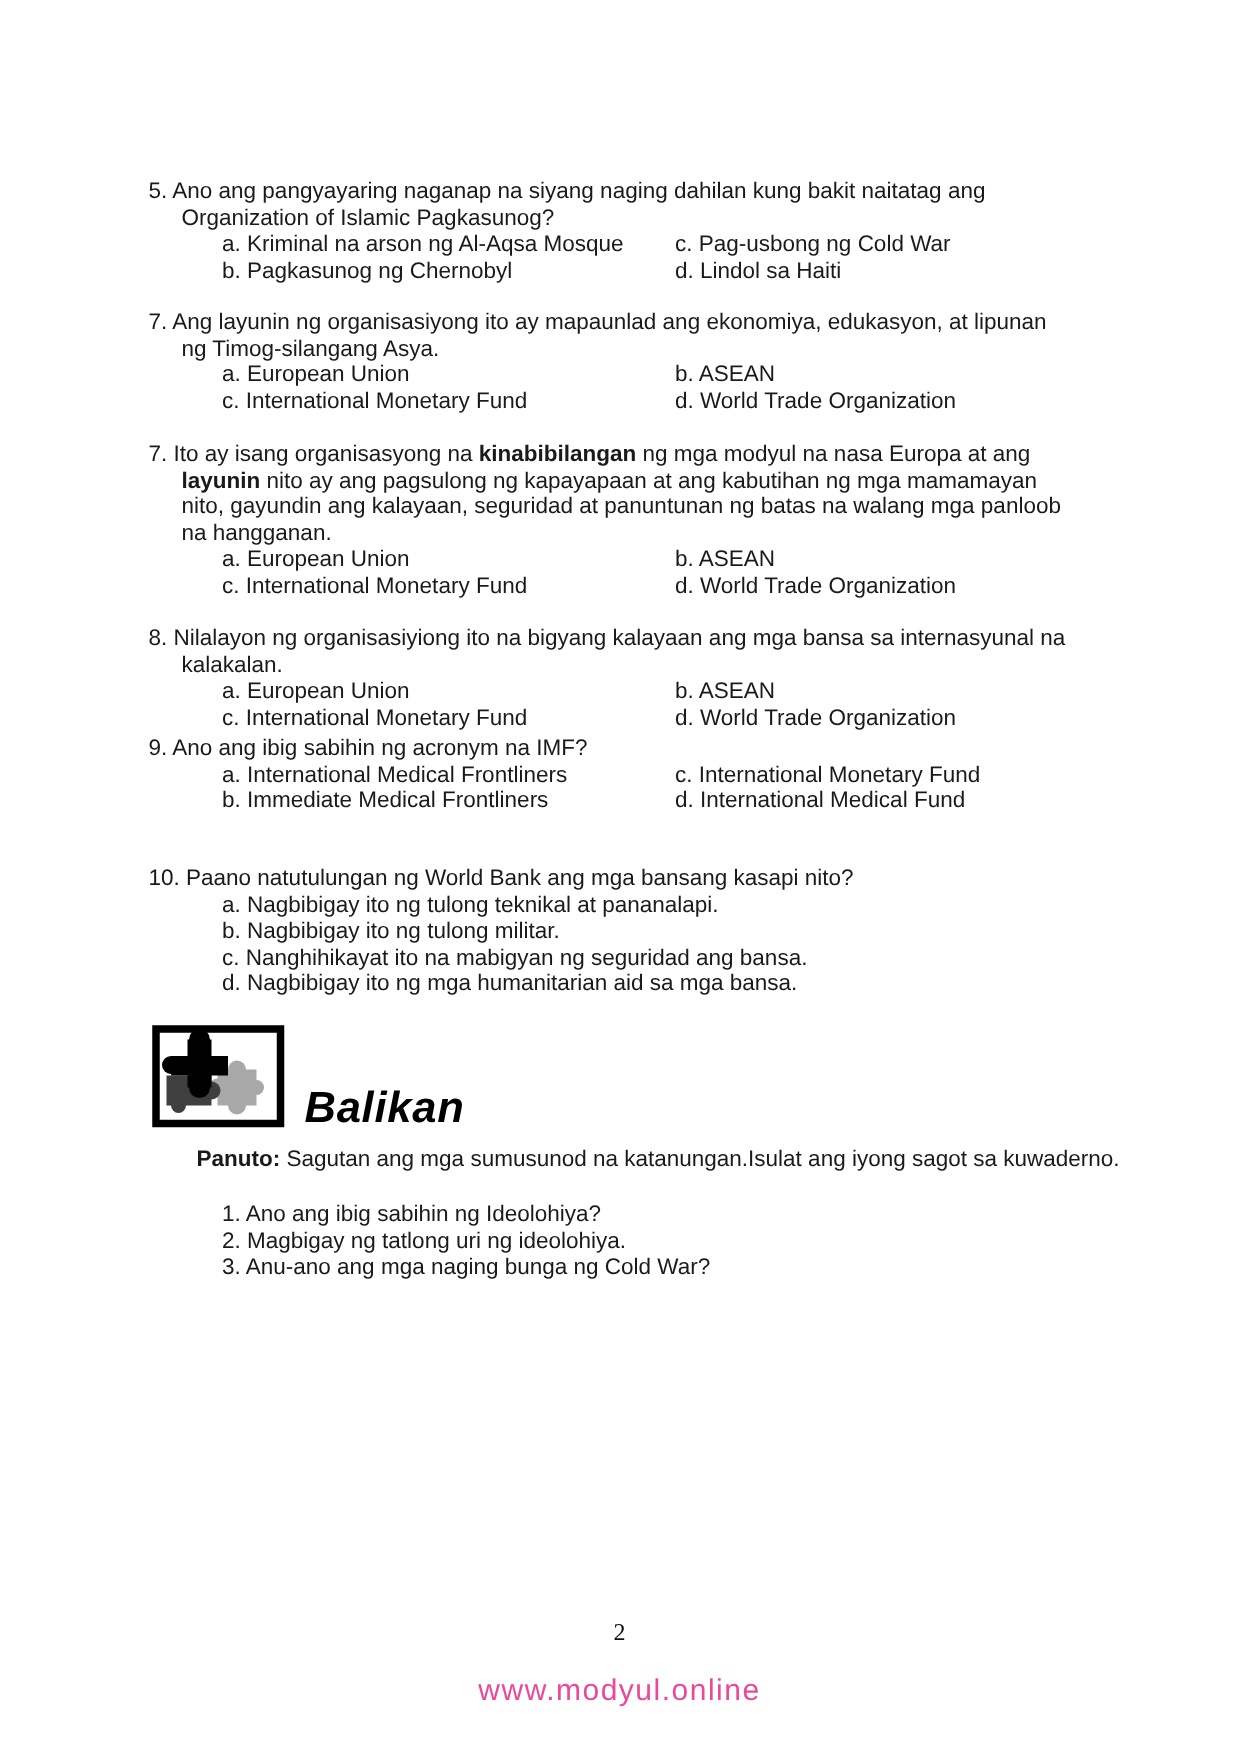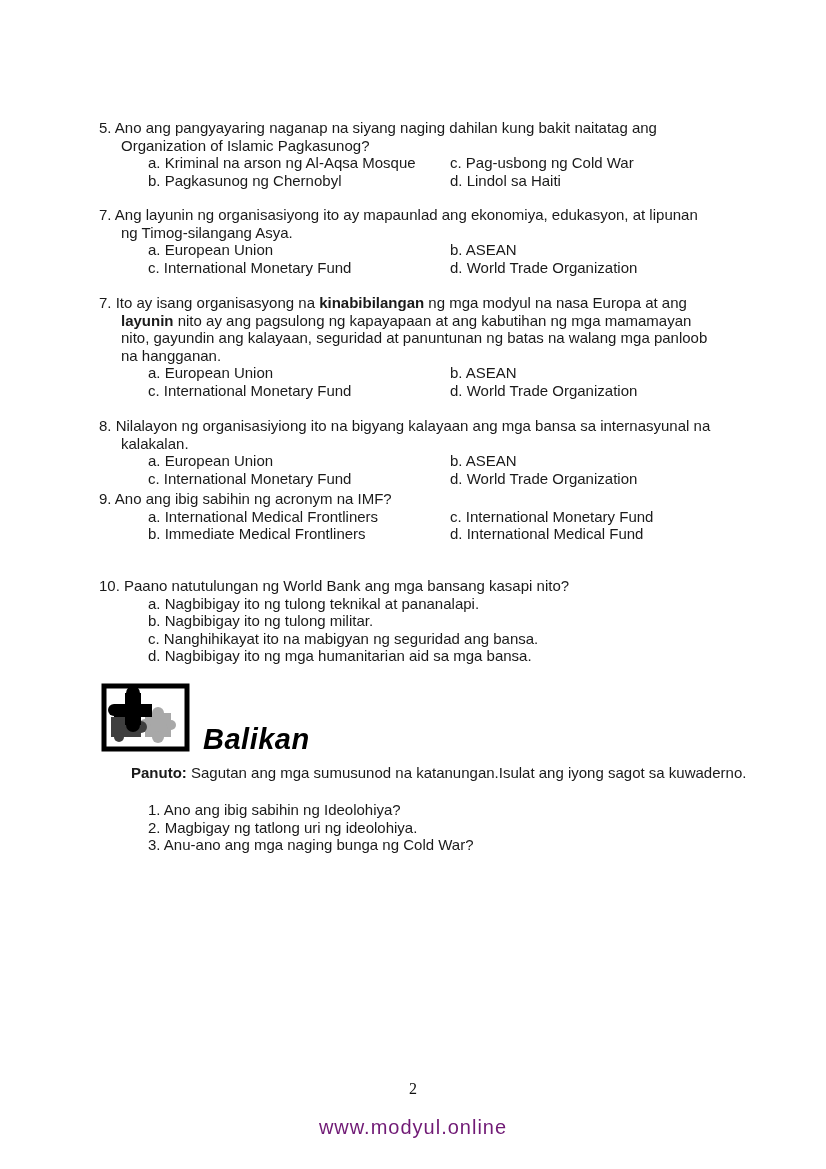--- a/index.html
+++ b/index.html
@@ -33,21 +33,21 @@
   .pagenum{
     position:absolute;left:0;top:1080px;width:100%;
     text-align:center;
     font-family:"Liberation Serif","DejaVu Serif",serif;
     font-size:16px;color:#111;
   }
   .watermark{
     position:absolute;left:0;top:1116px;width:100%;
     text-align:center;
     font-size:20px;letter-spacing:1px;
-    color:#701a75;
+    color:#ec4899;
   }
 </style>
 </head>
 <body>
 
 <div class="page">
 
   <section class="q" style="top:119px">
     <div class="qline">5. Ano ang pangyayaring naganap na siyang naging dahilan kung bakit naitatag ang</div>
     <div class="qline indent">Organization of Islamic Pagkasunog?</div>

